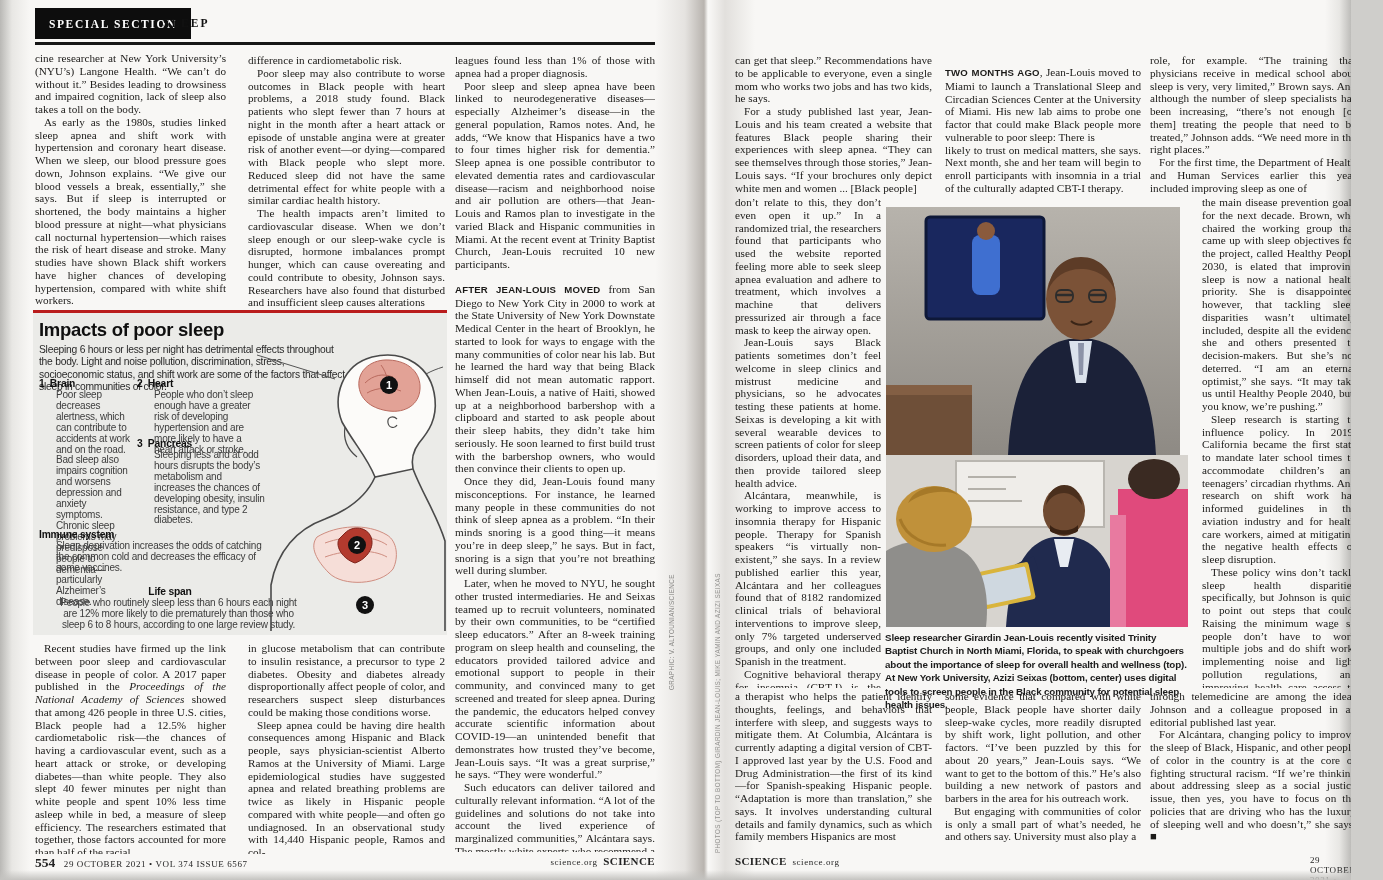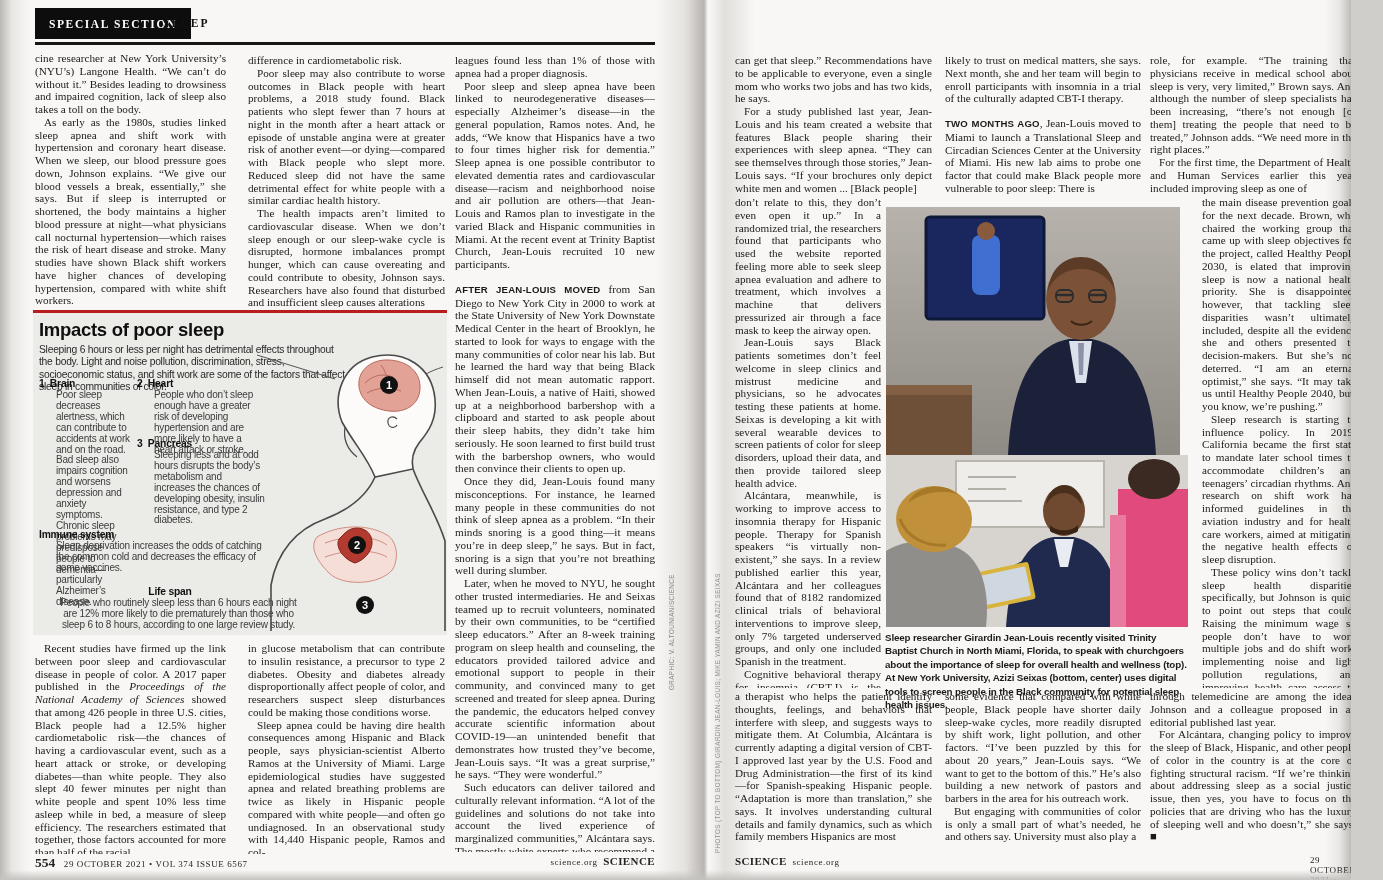--- a/index.html
+++ b/index.html
@@ -163,22 +163,22 @@
     <p class="cont">don’t relate to this, they don’t even open it up.” In a randomized trial, the researchers found that participants who used the website reported feeling more able to seek sleep apnea evaluation and adhere to treatment, which involves a machine that delivers pressurized air through a face mask to keep the airway open.</p>
     <p>Jean-Louis says Black patients sometimes don’t feel welcome in sleep clinics and mistrust medicine and physicians, so he advocates testing these patients at home. Seixas is developing a kit with several wearable devices to screen patients of color for sleep disorders, upload their data, and then provide tailored sleep health advice.</p>
     <p>Alcántara, meanwhile, is working to improve access to insomnia therapy for Hispanic people. Therapy for Spanish speakers “is virtually non-existent,” she says. In a review published earlier this year, Alcántara and her colleagues found that of 8182 randomized clinical trials of behavioral interventions to improve sleep, only 7% targeted underserved groups, and only one included Spanish in the treatment.</p>
     <p>Cognitive behavioral therapy for insomnia (CBT-I) is the gold-standard treatment for this sleep disorder. It involves</p>
   </div>
   <div class="col" style="left:735px;top:690px;width:197px;height:164px;">
     <p class="cont">a therapist who helps the patient identify thoughts, feelings, and behaviors that interfere with sleep, and suggests ways to mitigate them. At Columbia, Alcántara is currently adapting a digital version of CBT-I approved last year by the U.S. Food and Drug Administration—the first of its kind—for Spanish-speaking Hispanic people. “Adaptation is more than translation,” she says. It involves understanding cultural details and family dynamics, such as which family members Hispanics are most</p>
   </div>
 
   <div class="col" style="left:945px;top:54px;width:196px;height:152px;">
+    <p class="cont gap"><span class="lead">TWO MONTHS AGO</span><span>, Jean-Louis moved to Miami to launch a Translational Sleep and Circadian Sciences Center at the University of Miami. His new lab aims to probe one factor that could make Black people more vulnerable to poor sleep: There is</span></p>
     <p class="cont">likely to trust on medical matters, she says. Next month, she and her team will begin to enroll participants with insomnia in a trial of the culturally adapted CBT-I therapy.</p>
-    <p class="cont gap"><span class="lead">TWO MONTHS AGO</span><span>, Jean-Louis moved to Miami to launch a Translational Sleep and Circadian Sciences Center at the University of Miami. His new lab aims to probe one factor that could make Black people more vulnerable to poor sleep: There is</span></p>
   </div>
   <div class="col" style="left:945px;top:690px;width:196px;height:164px;">
     <p class="cont">some evidence that compared with white people, Black people have shorter daily sleep-wake cycles, more readily disrupted by shift work, light pollution, and other factors. “I’ve been puzzled by this for about 20 years,” Jean-Louis says. “We want to get to the bottom of this.” He’s also building a new network of pastors and barbers in the area for his outreach work.</p>
     <p>But engaging with communities of color is only a small part of what’s needed, he and others say. University must also play a</p>
   </div>
 
   <div class="col" style="left:1150px;top:54px;width:206px;height:142px;">
     <p class="cont">role, for example. “The training that physicians receive in medical school about sleep is very, very limited,” Brown says. And although the number of sleep specialists has been increasing, “there’s not enough [of them] treating the people that need to be treated,” Johnson adds. “We need more in the right places.”</p>
     <p>For the first time, the Department of Health and Human Services earlier this year included improving sleep as one of</p>
   </div>

